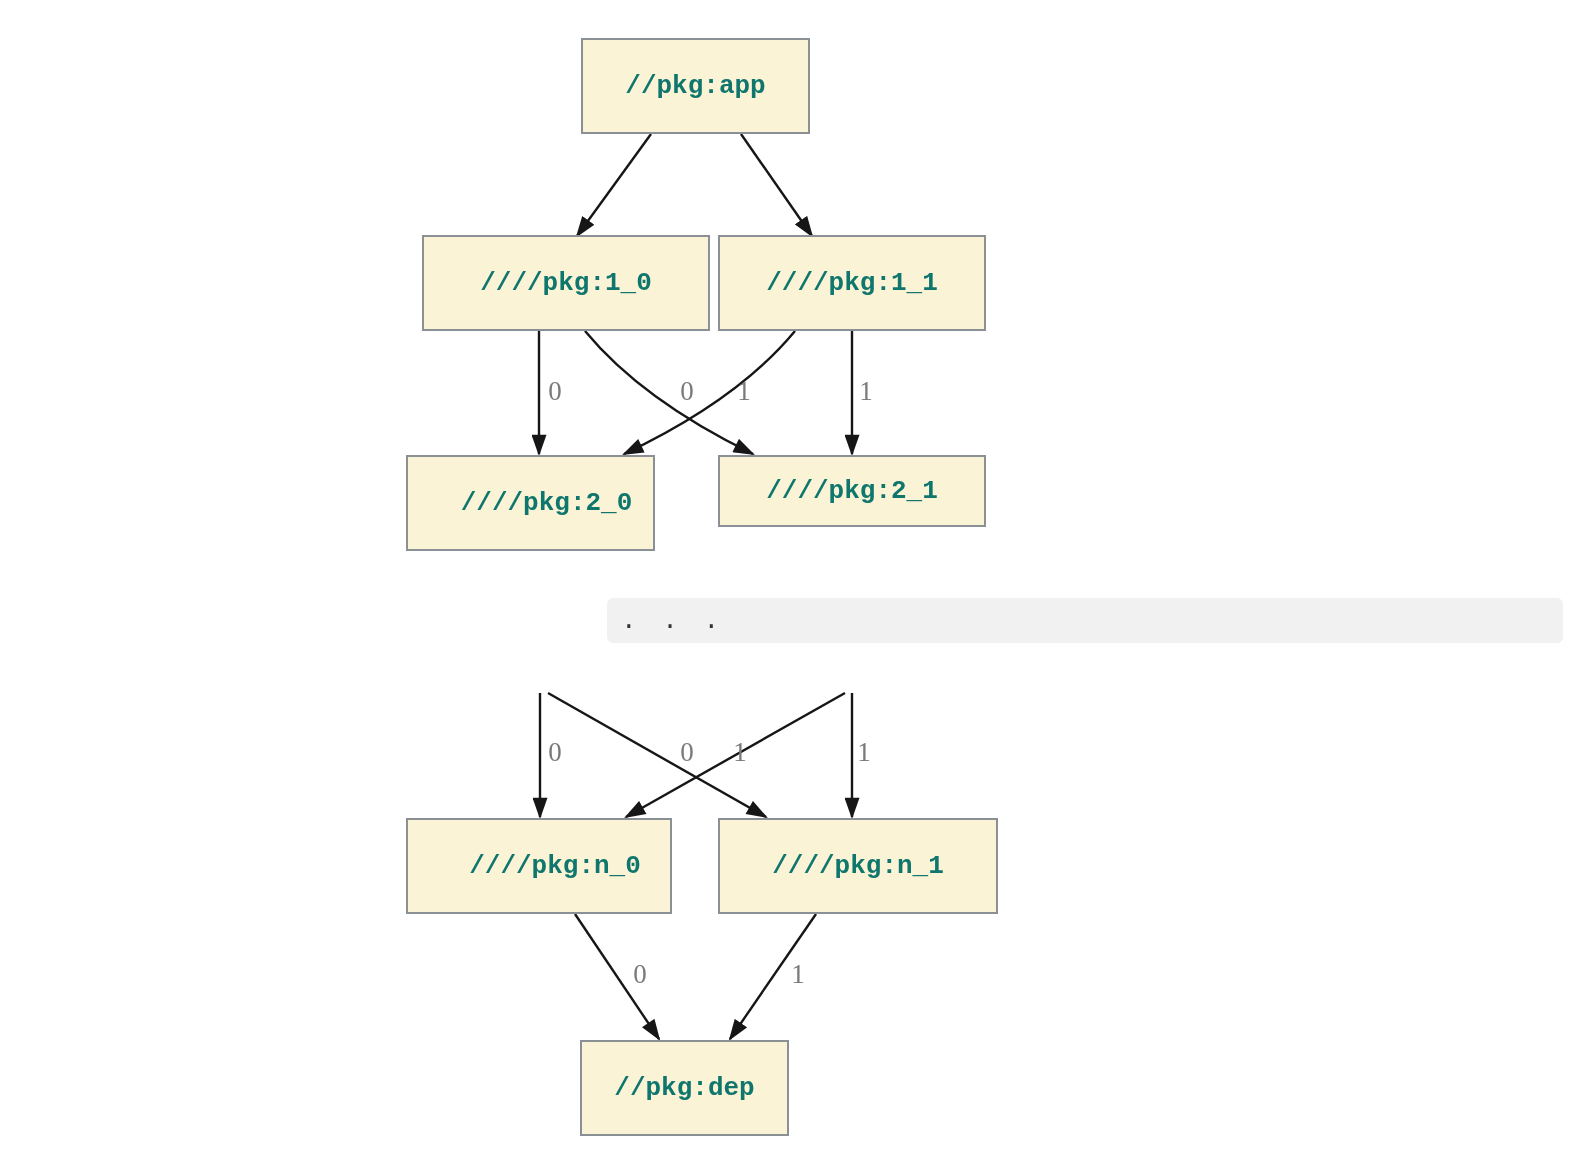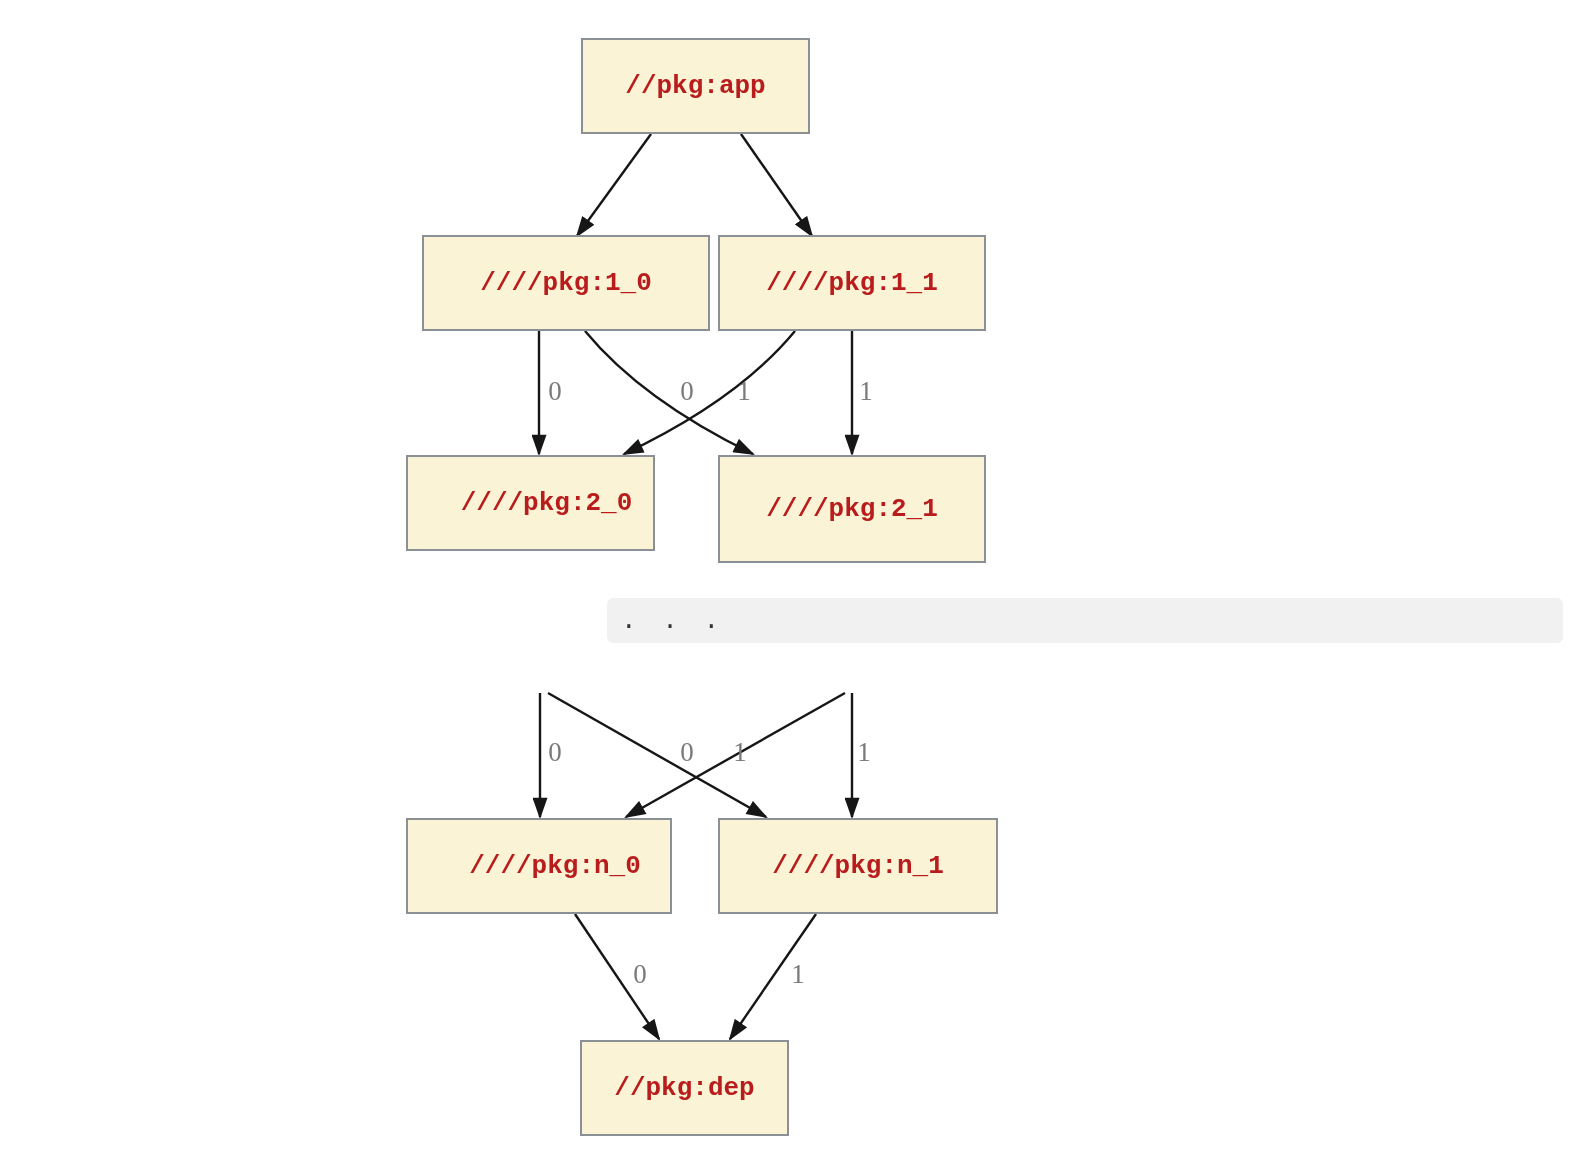--- a/index.html
+++ b/index.html
@@ -7,21 +7,21 @@
        font-family:"Liberation Sans",sans-serif;}
   .stage{position:absolute;left:0;top:0;width:1592px;height:1162px;}
   .edges-layer{position:absolute;left:0;top:0;}
   .edge-line{stroke:var(--edge,#161616);stroke-width:2.4;fill:none;}
   .arrowhead{fill:var(--edge,#161616);}
   .node{position:absolute;box-sizing:border-box;
         background:var(--node-fill,#fbf3d5);
         border:2px solid var(--node-border,#8a9096);
         display:flex;align-items:center;justify-content:center;
         font-family:"Liberation Mono","DejaVu Sans Mono",monospace;
-        font-weight:700;font-size:26px;color:#b91c1c;white-space:nowrap;}
+        font-weight:700;font-size:26px;color:#0f766e;white-space:nowrap;}
   .edge-label{position:absolute;transform:translate(-50%,-50%);
         font-family:"Liberation Serif","DejaVu Serif",serif;
         font-size:27px;color:var(--edge-label,#7a7a7a);line-height:1;}
   .ellipsis-bar{position:absolute;left:607px;top:598px;width:956px;height:45px;
         background:var(--ellipsis-bar-bg,#f1f1f1);border-radius:6px;
         display:flex;align-items:center;}
   .ellipsis-text{font-family:"Liberation Mono","DejaVu Sans Mono",monospace;
         font-size:26px;color:var(--ellipsis-text,#333333);
         padding-left:14px;letter-spacing:5px;}
 </style>
@@ -51,21 +51,21 @@
     <line class="edge-line" x1="852" y1="693" x2="852" y2="817" marker-end="url(#arrow)"></line>
 
     <line class="edge-line" x1="575" y1="914" x2="659" y2="1039" marker-end="url(#arrow)"></line>
     <line class="edge-line" x1="816" y1="914" x2="730" y2="1039" marker-end="url(#arrow)"></line>
   </svg>
 
   <div class="node" style="left:581px;top:38px;width:229px;height:96px;">//pkg:app</div>
   <div class="node" style="left:406px;top:235px;width:288px;height:96px;margin-left:16px;">////pkg:1_0</div>
   <div class="node" style="left:718px;top:235px;width:268px;height:96px;">////pkg:1_1</div>
   <div class="node" style="left:406px;top:455px;width:249px;height:96px;padding-left:32px;">////pkg:2_0</div>
-  <div class="node" style="left:718px;top:455px;width:268px;height:108px;">////pkg:2_1</div>
+  <div class="node" style="left:718px;top:455px;width:268px;height:72px;">////pkg:2_1</div>
   <div class="node" style="left:406px;top:818px;width:266px;height:96px;padding-left:32px;">////pkg:n_0</div>
   <div class="node" style="left:718px;top:818px;width:280px;height:96px;">////pkg:n_1</div>
   <div class="node" style="left:580px;top:1040px;width:209px;height:96px;">//pkg:dep</div>
 
   <div class="edge-label" style="left:555px;top:391px;">0</div>
   <div class="edge-label" style="left:687px;top:391px;">0</div>
   <div class="edge-label" style="left:744px;top:391px;">1</div>
   <div class="edge-label" style="left:866px;top:391px;">1</div>
 
   <div class="edge-label" style="left:555px;top:752px;">0</div>

